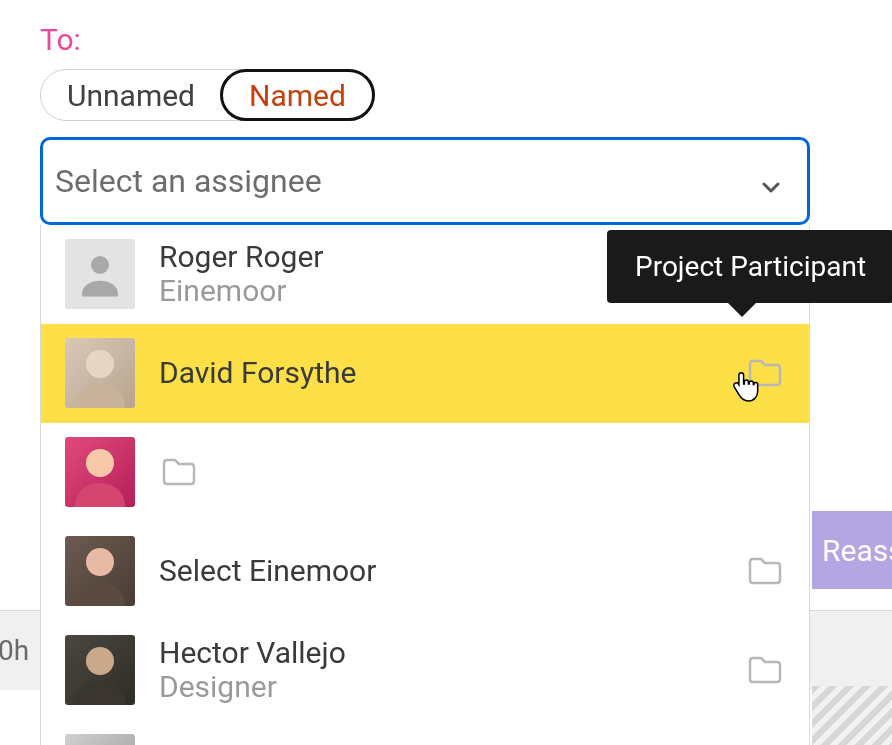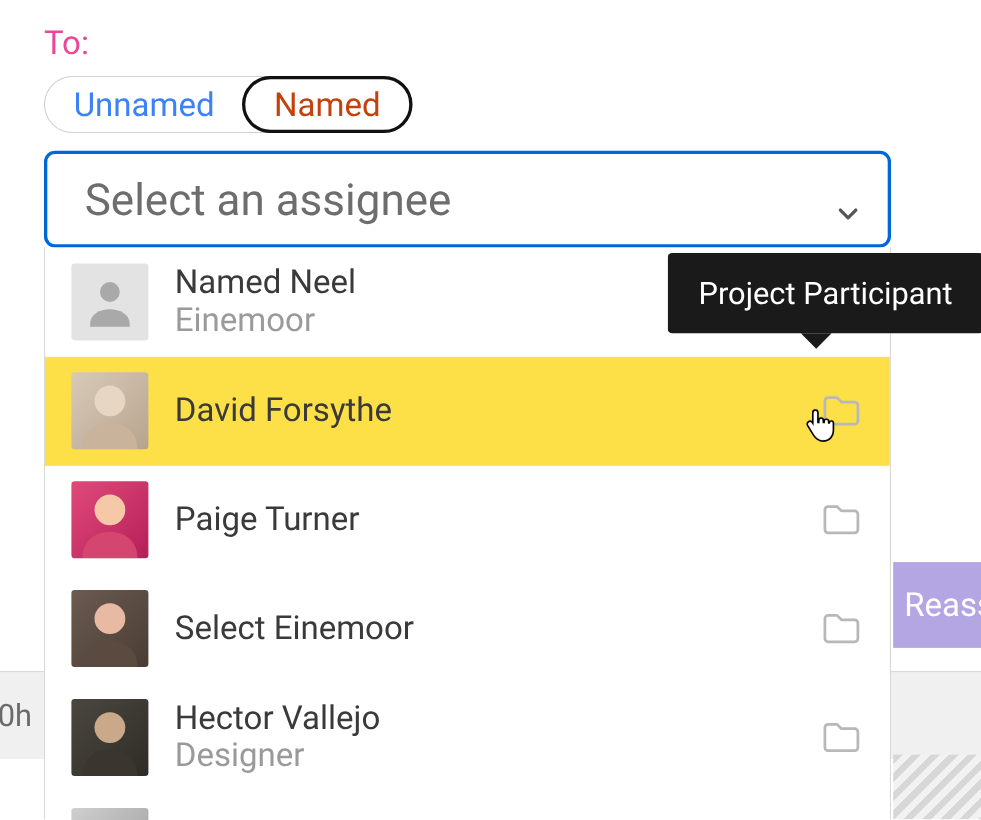--- a/index.html
+++ b/index.html
@@ -39,42 +39,42 @@
     display: flex;
     align-items: center;
     justify-content: center;
     height: 52px;
     padding: 0 26px;
     font-size: 30px;
     border-radius: 26px;
     cursor: pointer;
     user-select: none;
   }
-  .seg.inactive { color: #3b82f6; }
+  .seg.inactive { color: #404040; }
   .seg.active {
     color: #c2410c;
     border: 3px solid #111;
     height: 52px;
     margin: -1px;
   }
 
   
   .combo {
     position: relative;
   }
   .combo-trigger {
     width: 100%;
     height: 88px;
     border: 3px solid #0068d6;
     border-radius: 10px;
     display: flex;
     align-items: center;
     justify-content: space-between;
-    padding: 0 24px 0 34px;
-    font-size: 40px;
+    padding: 0 24px 0 12px;
+    font-size: 32px;
     color: #6d6d6d;
     background: #fff;
     cursor: pointer;
   }
   .chevron {
     width: 24px;
     height: 24px;
     flex-shrink: 0;
     color: #555;
   }
@@ -262,21 +262,21 @@
     <div class="dropdown">
       <div class="dropdown-scroll" id="dropdown-scroll">
           <div class="option">
             <div class="avatar placeholder">
               <svg viewBox="0 0 24 24" fill="currentColor">
                 <circle cx="12" cy="8" r="4"></circle>
                 <path d="M4 21c0-4 4-6 8-6s8 2 8 6v1H4z"></path>
               </svg>
             </div>
             <div class="name-block">
-              <div class="name">Named Neel</div>
+              <div class="name">Roger Roger</div>
               <div class="role">Einemoor</div>
             </div>
           </div>
           <div class="option hovered">
             <div class="avatar photo1">
               <svg viewBox="0 0 70 70">
                 <circle cx="35" cy="26" r="14" fill="#e7d6c4"></circle>
                 <path d="M10 70c0-16 12-24 25-24s25 8 25 24z" fill="#c9b49b"></path>
               </svg>
             </div>
@@ -288,23 +288,20 @@
                 <path d="M3 6c0-1.7 1.3-3 3-3h8l4 4h12c1.7 0 3 1.3 3 3v14c0 1.7-1.3 3-3 3H6c-1.7 0-3-1.3-3-3V6z"></path>
               </svg>
             </div>
           </div>
           <div class="option">
             <div class="avatar photo2">
               <svg viewBox="0 0 70 70">
                 <circle cx="35" cy="26" r="14" fill="#f5c9a8"></circle>
                 <path d="M10 70c0-16 12-24 25-24s25 8 25 24z" fill="#d4456f"></path>
               </svg>
-            </div>
-            <div class="name-block">
-              <div class="name">Paige Turner</div>
             </div>
             <div class="folder-btn">
               <svg viewBox="0 0 36 30" fill="none" stroke="currentColor" stroke-width="2.5" stroke-linejoin="round">
                 <path d="M3 6c0-1.7 1.3-3 3-3h8l4 4h12c1.7 0 3 1.3 3 3v14c0 1.7-1.3 3-3 3H6c-1.7 0-3-1.3-3-3V6z"></path>
               </svg>
             </div>
           </div>
           <div class="option">
             <div class="avatar photo3">
               <svg viewBox="0 0 70 70">

